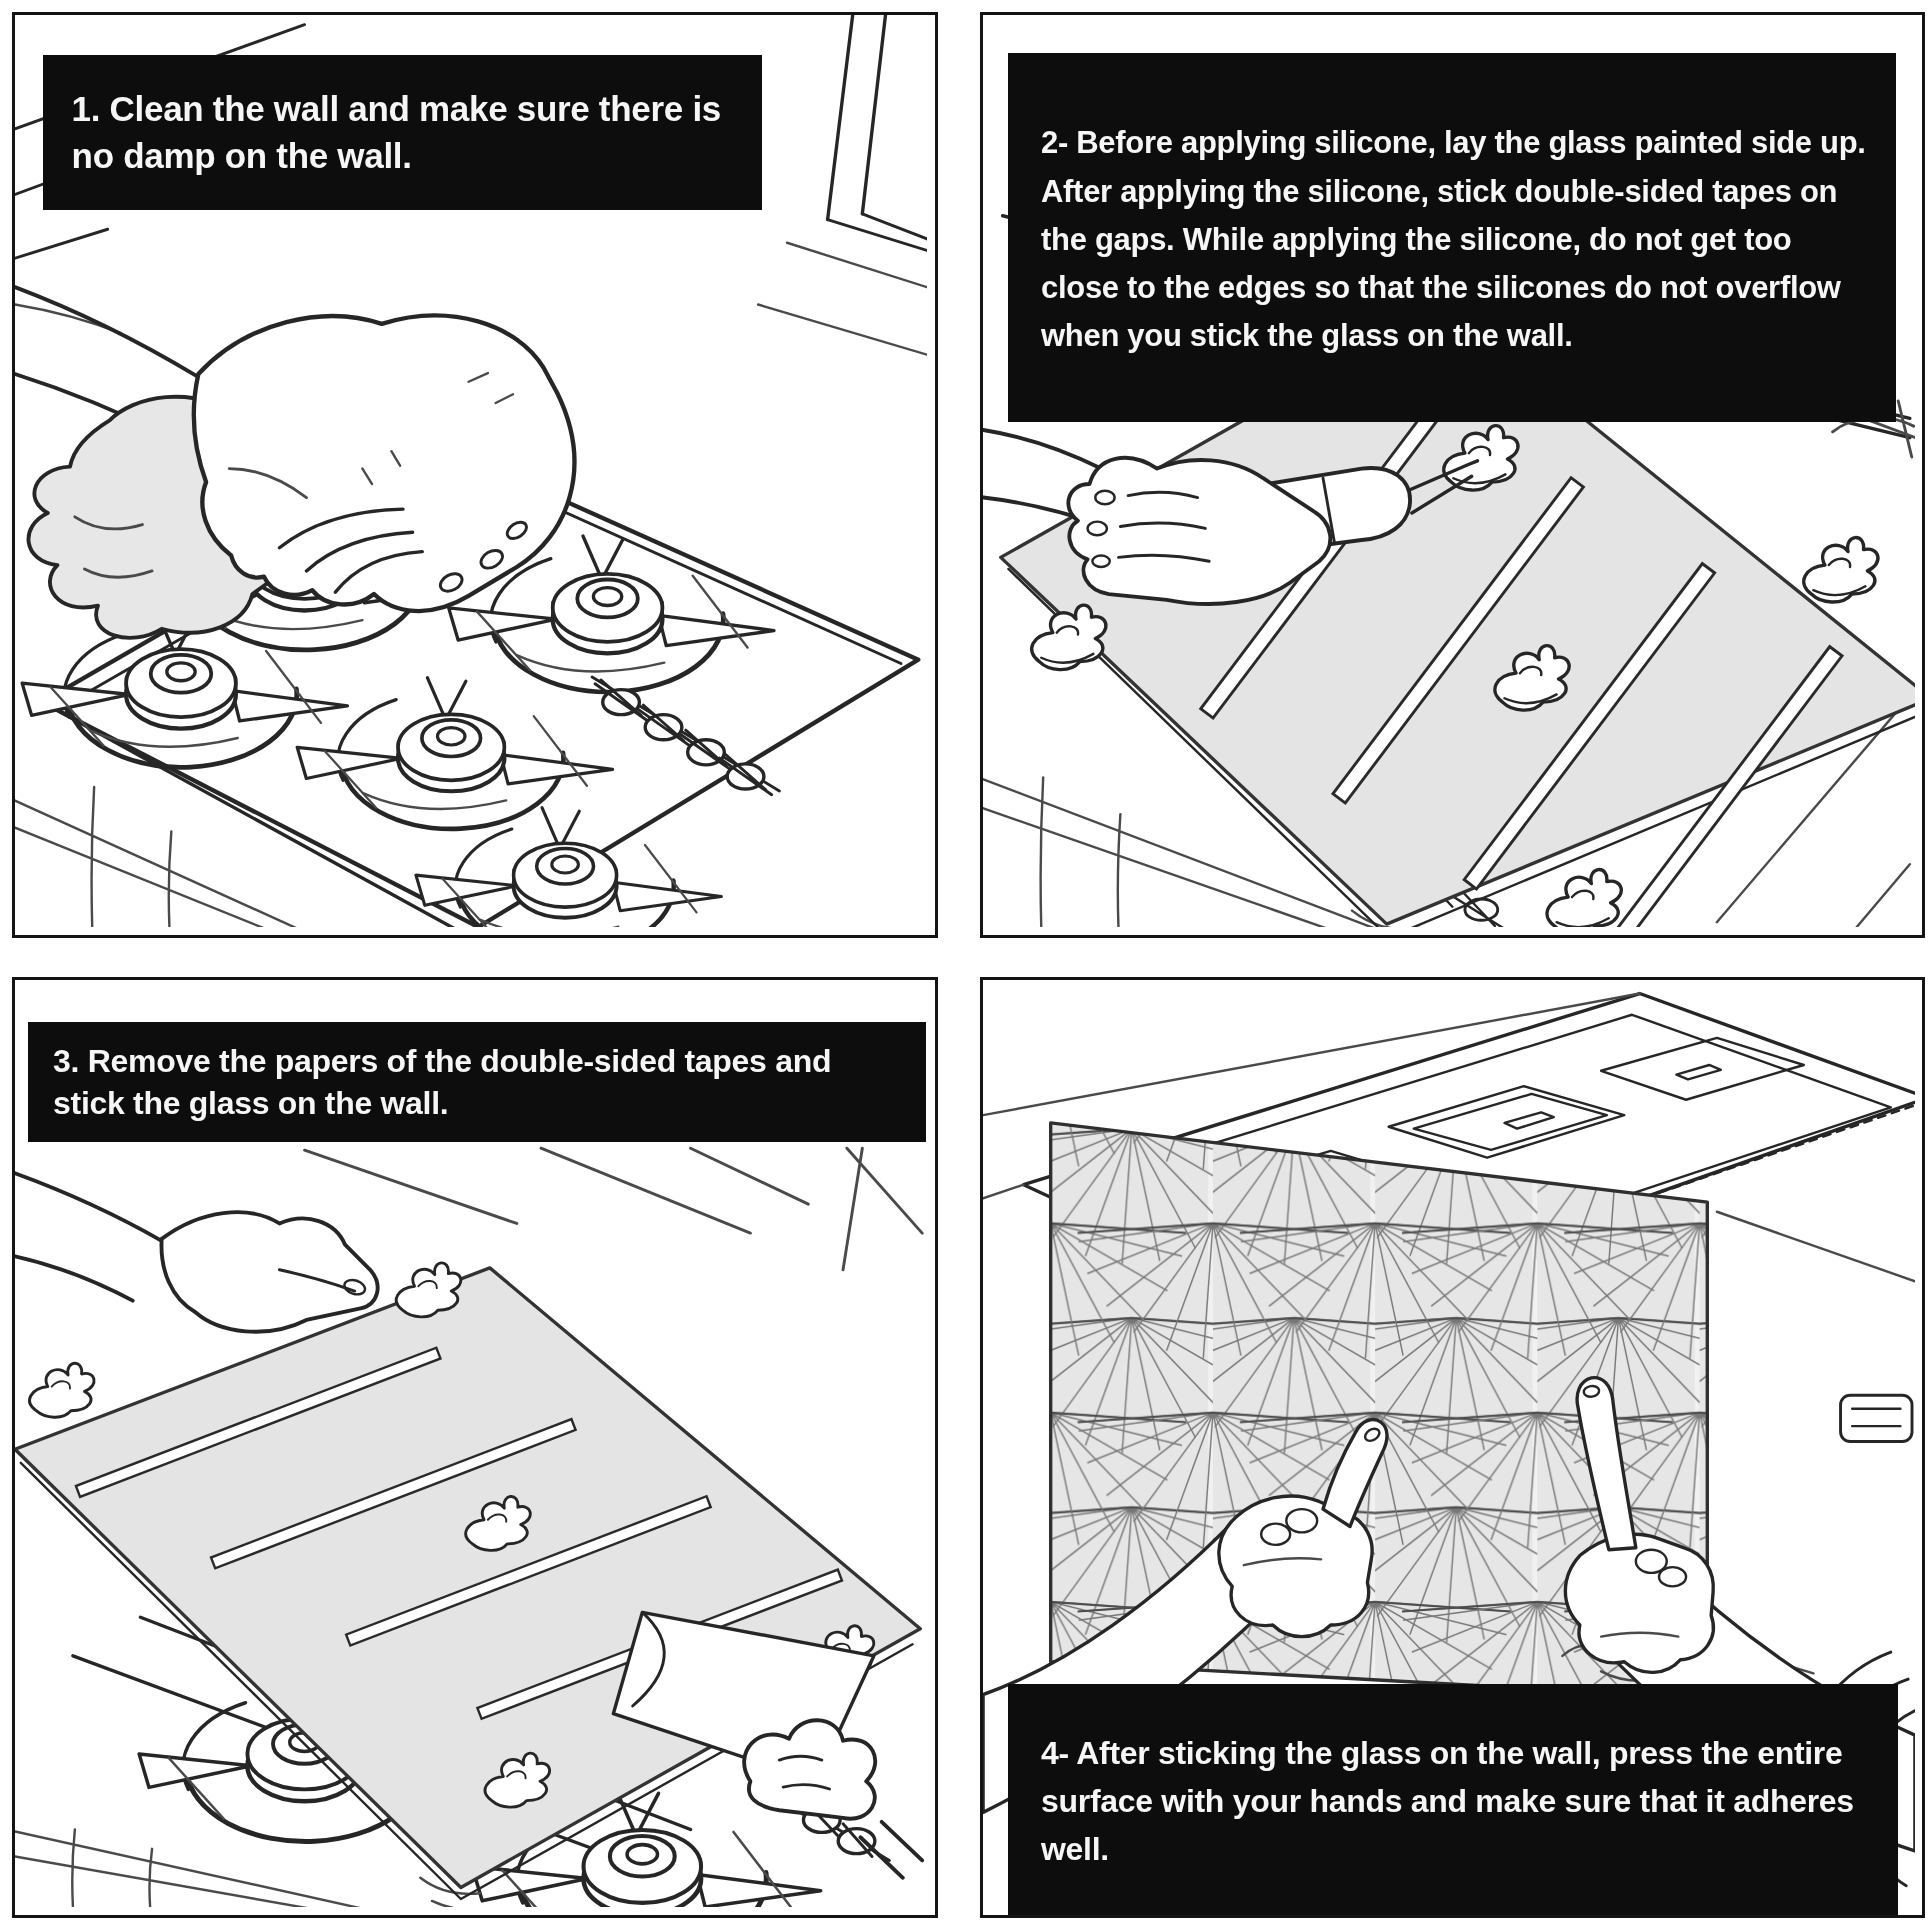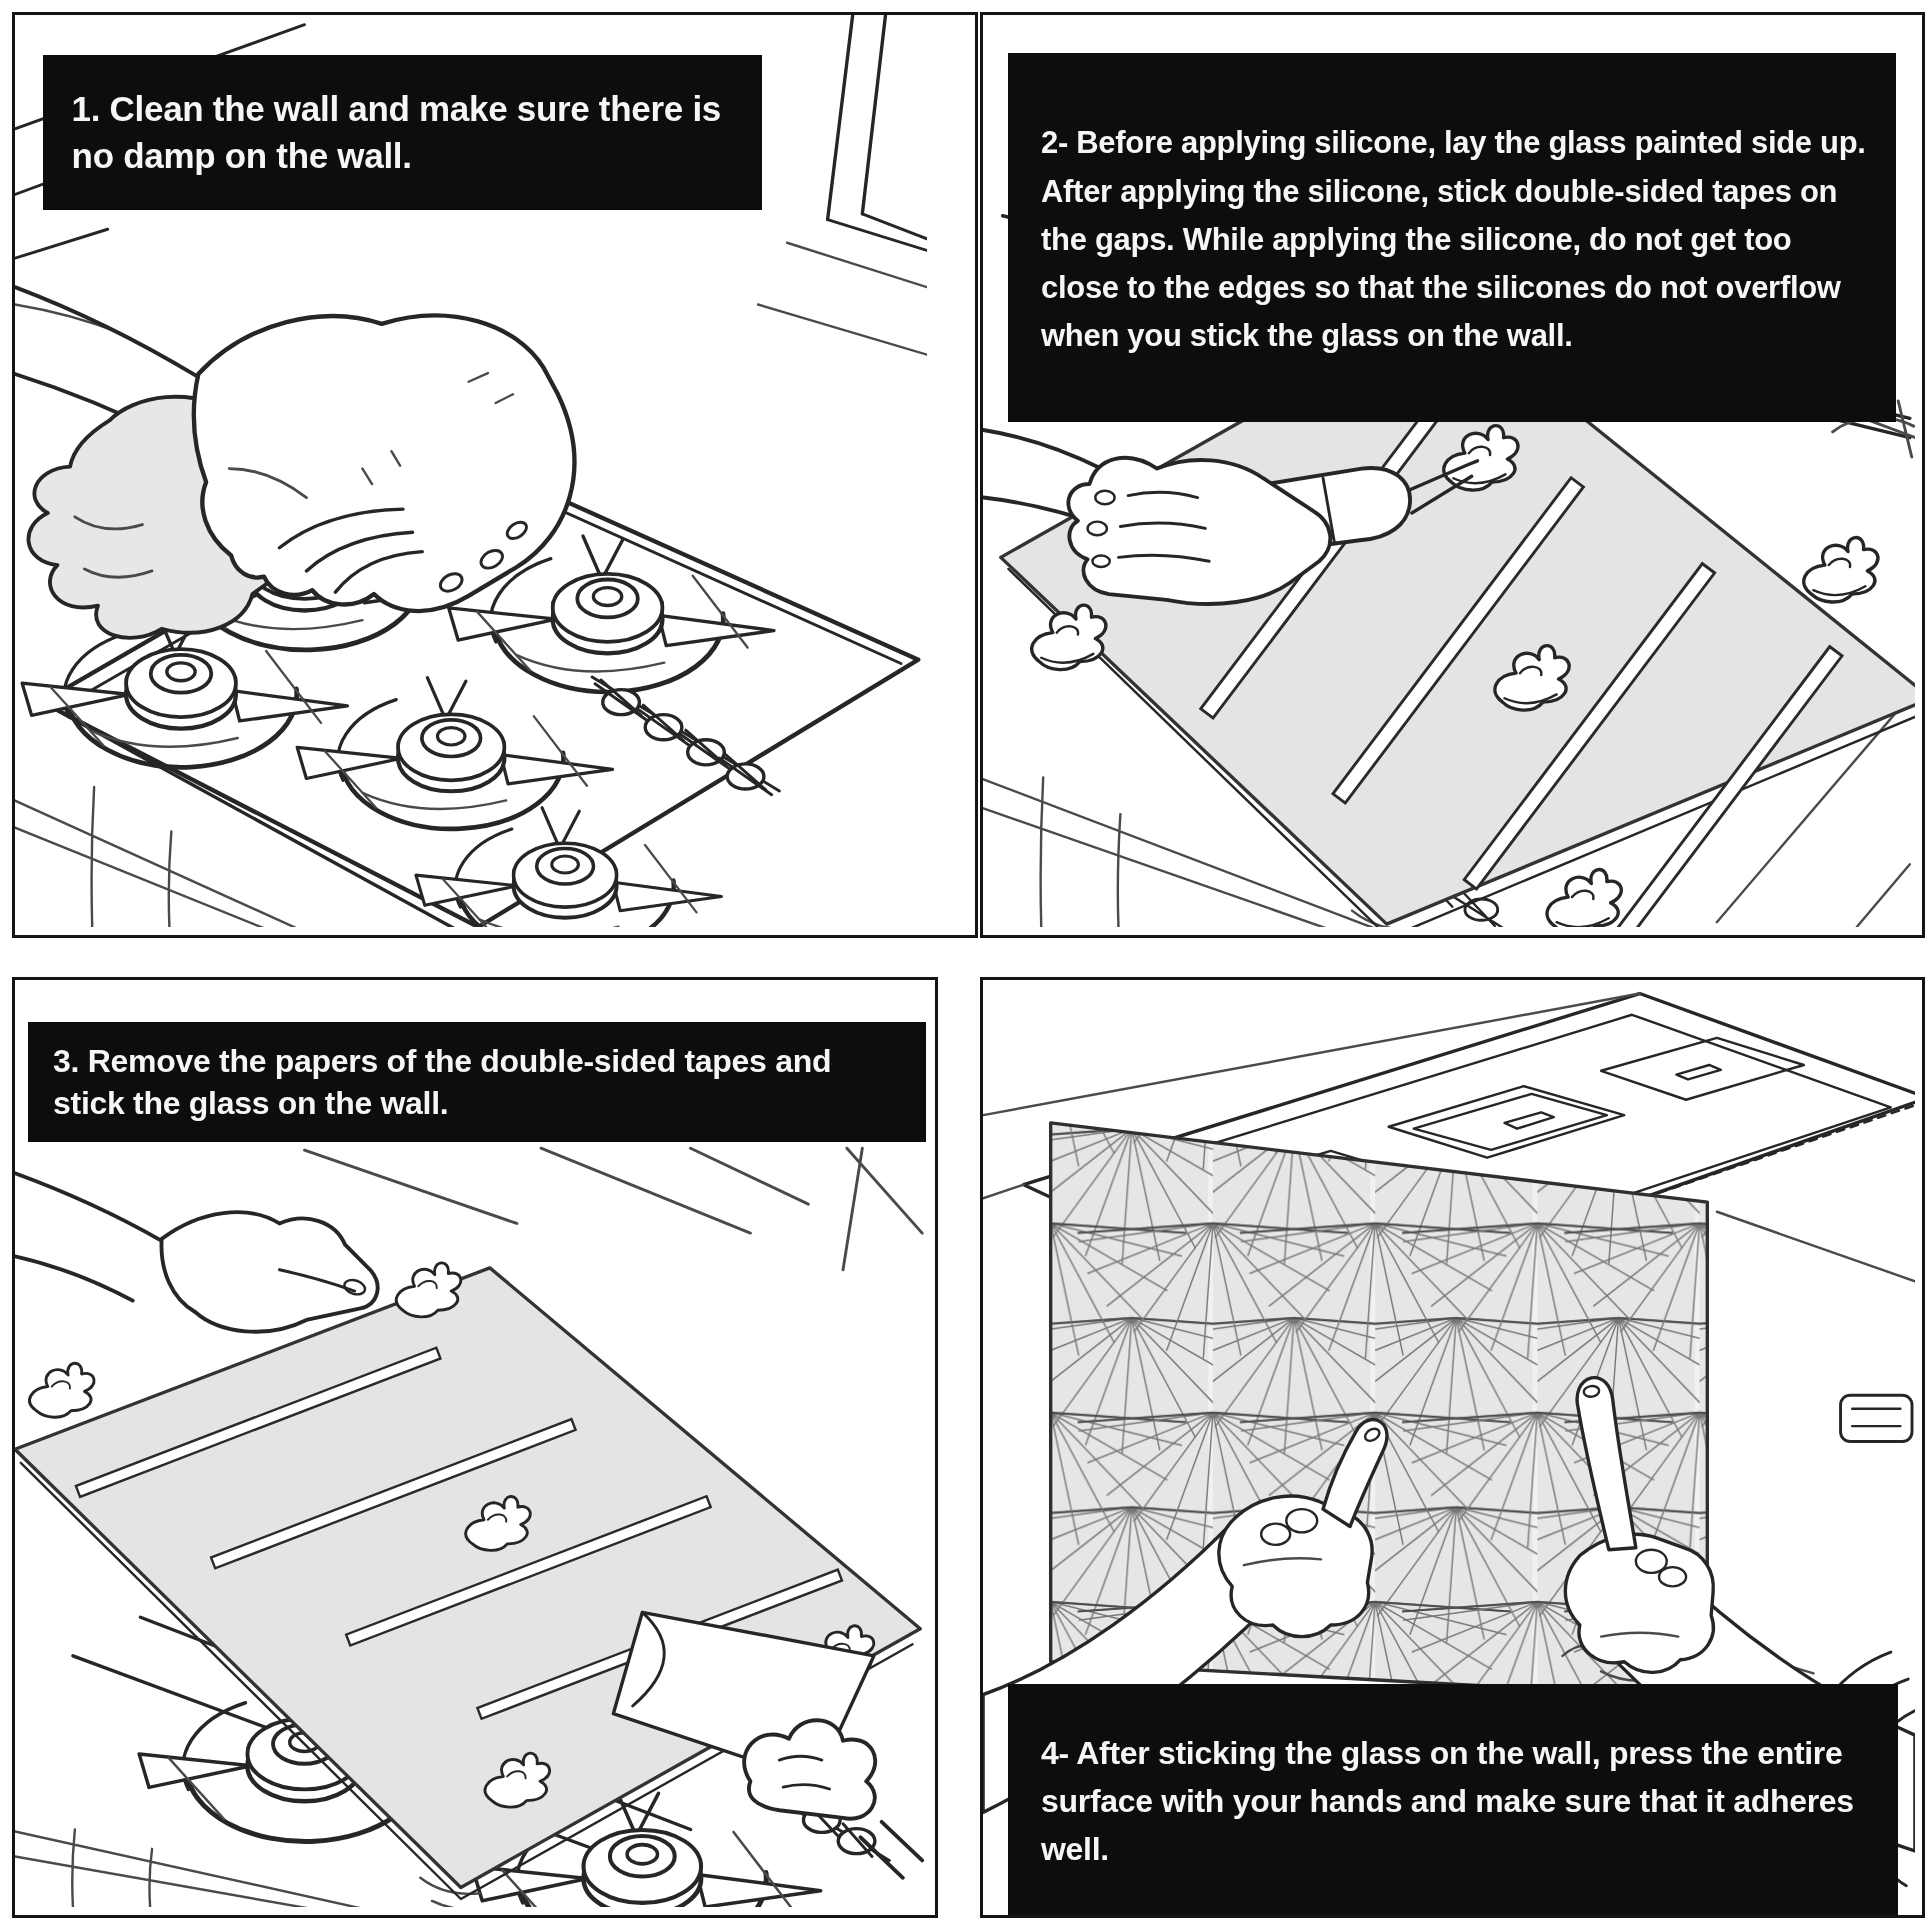--- a/index.html
+++ b/index.html
@@ -17,21 +17,21 @@
   .ink{stroke:#262626;fill:none;stroke-linecap:round;stroke-linejoin:round;}
   .ink2{stroke:#4a4a4a;fill:none;stroke-linecap:round;stroke-linejoin:round;}
   .wfill{fill:#ffffff;stroke:#262626;stroke-linejoin:round;stroke-linecap:round;}
   .gfill{fill:#e7e7e7;stroke:#262626;stroke-linejoin:round;}
 </style>
 </head>
 <body>
 
 <div id="stage">
 
-  <section class="panel" style="left:11.6px;top:11.6px;width:920px;height:920px;padding-left:40px;">
+  <section class="panel" style="left:11.6px;top:11.6px;width:920px;height:920px;">
     <svg width="912" height="912" viewBox="0 0 945 945">
       <defs>
         <g id="b1">
           <path class="ink" stroke-width="5" d="M-120,2 A120,76 0 1 0 122,-10"></path>
           <path class="ink" stroke-width="3.5" d="M-60,-68 A118,74 0 0 0 -118,20"></path>
           <path class="wfill" stroke-width="3.5" d="M-168,-16 L-54,-4 L-158,18 Z"></path>
           <path class="wfill" stroke-width="3.5" d="M54,-8 L176,8 L62,24 Z"></path>
           <path class="ink" stroke-width="3.5" d="M-26,-92 L-6,-46 L16,-88"></path>
           <ellipse class="wfill" stroke-width="4.5" cx="0" cy="-4" rx="58" ry="36"></ellipse>
           <ellipse class="wfill" stroke-width="4" cx="0" cy="-16" rx="58" ry="36"></ellipse>

